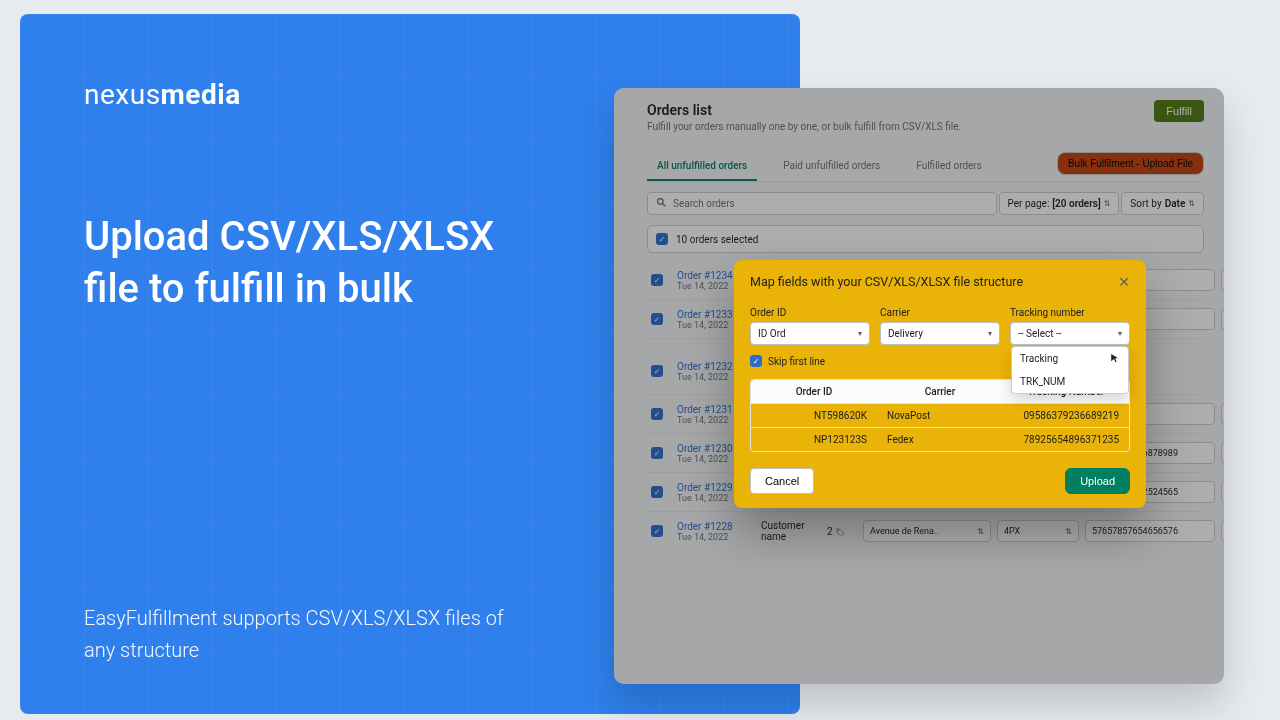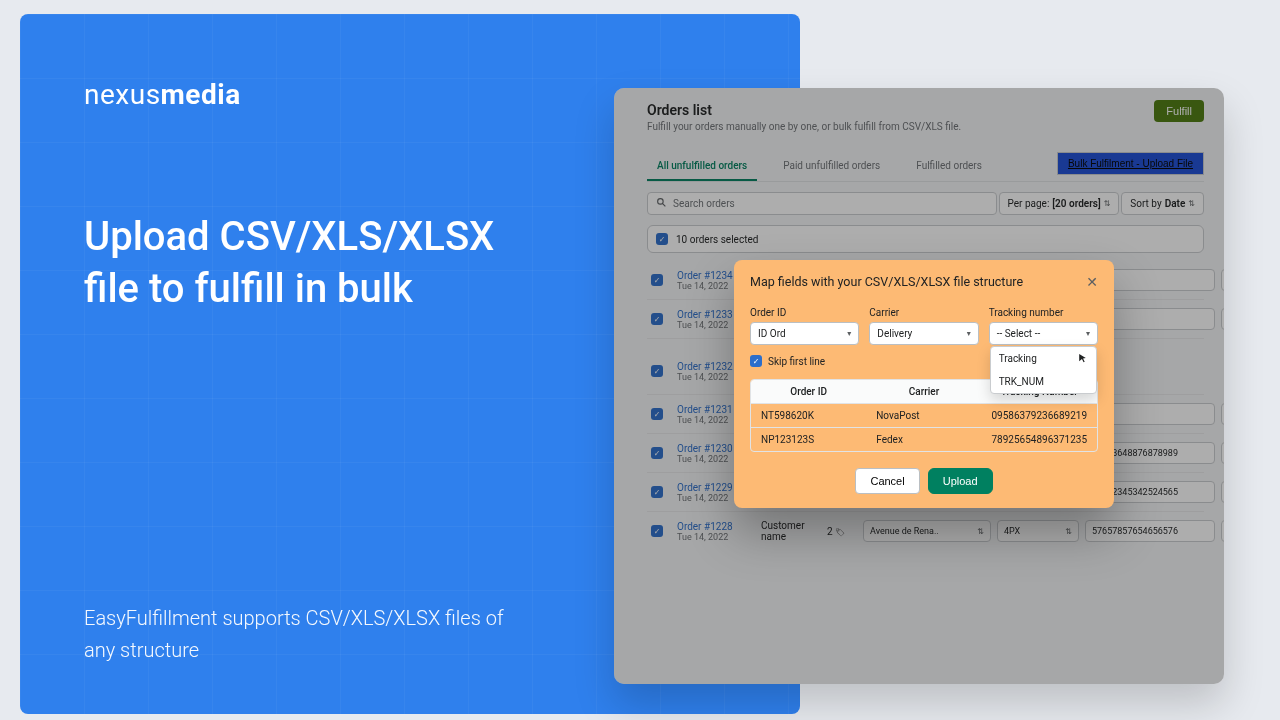--- a/index.html
+++ b/index.html
@@ -19,57 +19,57 @@
   
   .app-window { position: absolute; right: 56px; top: 88px; width: 610px; height: 596px; background: #f5f6f7; border-radius: 10px; box-shadow: 0 20px 40px rgba(0,0,0,.18); overflow: hidden; font-size: 11px; color: #202223; padding-left: 13px; }
   .app-inner { position: relative; width: 100%; height: 100%; padding: 14px 20px; }
   .dimmer { position:absolute; inset:0; background: rgba(20,20,20,.35); z-index: 20; }
   .page-title { font-size: 14px; font-weight: 600; }
   .page-sub { font-size: 10px; color: #6d7175; margin-top: 3px; }
   .fulfill-btn { position:absolute; right:20px; top:12px; background:#4d7c0f; color:#fff; border:none; border-radius:4px; padding:5px 12px; font-size:11px; }
   .tabs-row { display:flex; align-items:center; margin-top:20px; border-bottom:1px solid #e1e3e5; }
   .tab { padding: 8px 10px; font-size: 10px; color:#6d7175; border-bottom:2px solid transparent; margin-right: 16px; }
   .tab.active { color:#008060; border-bottom-color:#008060; font-weight:500; }
-  .bulk-btn { margin-left:auto; margin-bottom:6px; background:#1d4ed8; border:1px solid #c9cccf; border-radius:0; padding:5px 10px; font-size:10px;text-decoration:underline; }
+  .bulk-btn { margin-left:auto; margin-bottom:6px; background:#c2410c; border:1px solid #c9cccf; border-radius:8px; padding:5px 10px; font-size:10px; }
   .filters-row { display:flex; gap:2px; margin-top:10px; }
   .search-box { flex:1; display:flex; align-items:center; gap:6px; border:1px solid #c9cccf; border-radius:4px; background:#fff; padding:4px 8px; font-size:10px; color:#6d7175; }
   .per-page, .sort-box { border:1px solid #c9cccf; border-radius:4px; background:#fff; padding:4px 8px; font-size:10px; color:#202223; display:flex; align-items:center; gap:3px; }
   .caret { font-size:8px; color:#5c5f62; }
   .sel-banner { margin-top:10px; background:#fff; border:1px solid #c9cccf; border-radius:6px; padding:7px 8px; display:flex; align-items:center; gap:8px; font-size:10px; }
   .ck { width:12px; height:12px; border-radius:3px; background:#2c6ecb; display:inline-flex; align-items:center; justify-content:center; color:#fff; font-size:8px; flex-shrink:0; }
   .orders { margin-top:8px; }
   .order-row { display:grid; grid-template-columns:20px 78px 60px 30px 128px 82px 130px 28px 28px; gap:6px; align-items:center; padding:8px 4px; border-top:1px solid #e8e9ea; font-size:10px; }
   .order-row.first { border-top:none; }
   .ord-link { color:#2c6ecb; font-size:10px; }
   .ord-date { color:#6d7175; font-size:9px; }
   .cust { color:#202223; font-size:10px;}
   .ctbox { border:1px solid #c9cccf; border-radius:4px; background:#fff; padding:4px 6px; font-size:9px; display:flex; align-items:center; justify-content:space-between; min-height:22px; overflow:hidden; white-space:nowrap; }
   .icon-sq { width:22px; height:22px; border:1px solid #c9cccf; border-radius:4px; background:#fff; display:flex; align-items:center; justify-content:center; color:#5c5f62; }
   .icon-sq svg { width:12px; height:12px; }
   .tag { font-size:8px; }
   
-  .modal { position:absolute; z-index:30; left:120px; top:172px; width:380px; background:#fdba74; border-radius:8px; box-shadow: 0 24px 48px rgba(0,0,0,.3); overflow:visible; }
+  .modal { position:absolute; z-index:30; left:120px; top:172px; width:412px; background:#eab308; border-radius:8px; box-shadow: 0 24px 48px rgba(0,0,0,.3); overflow:visible; }
   .modal-head { display:flex; align-items:center; justify-content:space-between; padding:14px 16px 10px; }
   .modal-title { font-size:12.5px; color:#202223; }
   .close-x { color:#5c5f62; font-size:14px; line-height:1; cursor:pointer; }
   .modal-body { padding: 8px 16px 4px; }
   .field-grid { display:grid; grid-template-columns: repeat(3, 1fr); gap:10px; }
   .field-label { font-size:10px; color:#202223; margin-bottom:4px; display:block; }
   .sel { border:1px solid #babfc3; border-radius:4px; background:#fff; padding:5px 7px; font-size:10px; display:flex; align-items:center; justify-content:space-between; position:relative; }
   .dropdown-pop { position:absolute; top: calc(100% + 2px); left:0; right:0; background:#fff; border:1px solid #c9cccf; border-radius:4px; box-shadow: 0 6px 14px rgba(0,0,0,.15); z-index:5; }
   .dd-opt { padding:6px 8px; font-size:10px; display:flex; align-items:center; justify-content:space-between; }
   .cursor-ic { width:11px; height:11px; }
   .skip-row { display:flex; align-items:center; gap:6px; margin-top:10px; font-size:10px; }
   .preview { margin-top:12px; border:1px solid #e1e3e5; border-radius:4px; overflow:hidden; }
   .prow { display:grid; grid-template-columns: repeat(3,1fr); }
-  .prow > div { padding:6px 10px; font-size:10px; border-top:1px solid #e1e3e5; }
+  .prow > div { padding:6px 10px; font-size:10px; border-top:1px solid #e1e3e5;text-align:right; }
   .prow.head > div { background:#fafbfb; font-weight:500; text-align:center; border-top:none; font-size:10px; color:#202223;}
   .prow > div:nth-child(2){ text-align:left; }
   .prow > div:nth-child(3){ text-align:right; }
-  .modal-foot { display:flex; justify-content:center; gap:8px; padding:12px 16px 14px; }
+  .modal-foot { display:flex; justify-content:space-between; gap:8px; padding:12px 16px 14px; }
   .btn { border-radius:4px; padding:6px 14px; font-size:11px; border:1px solid #babfc3; background:#fff; }
   .btn.primary { background:#008060; color:#fff; border-color:#008060;border-radius:6px; }
   .chev { font-size:8px; color:#5c5f62; }
 </style>
 </head>
 <body>
 <div class="canvas">
 
 <div class="blue-panel">
   <div class="brand">

